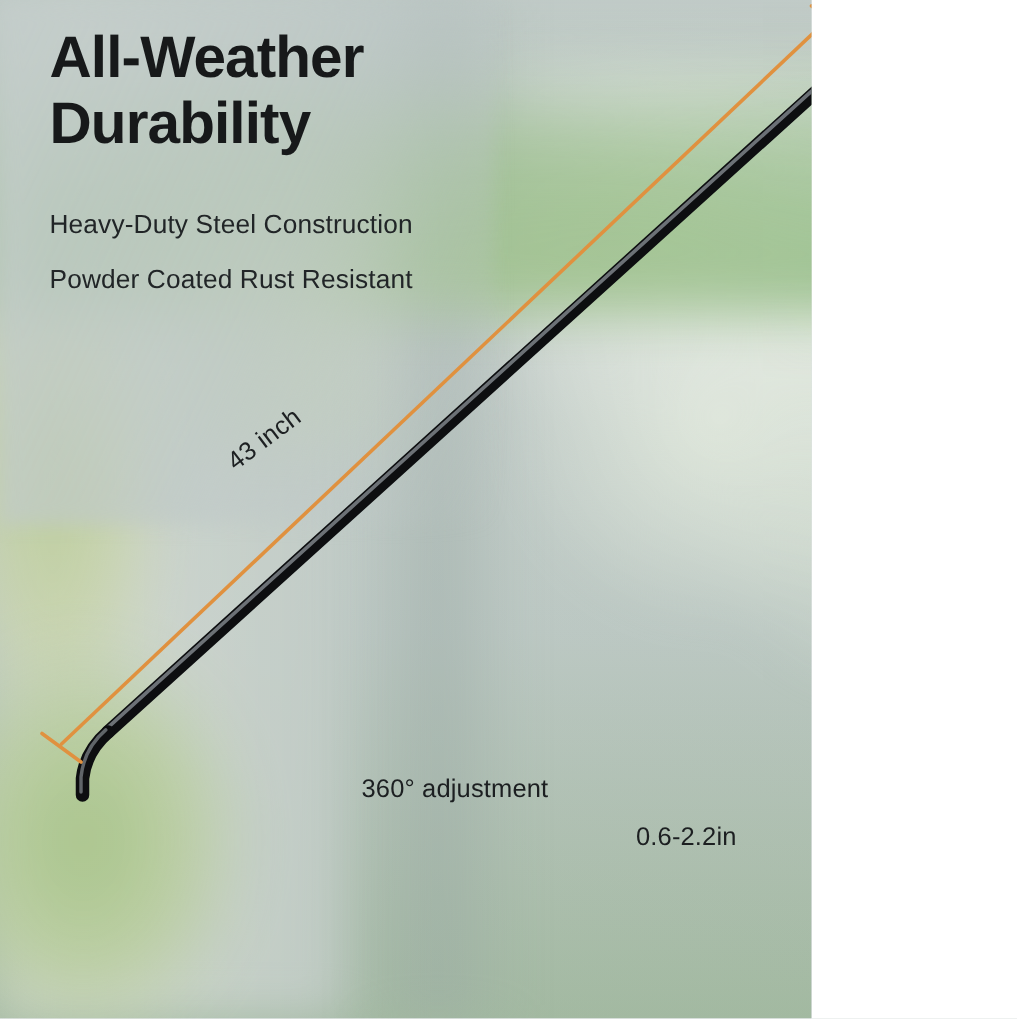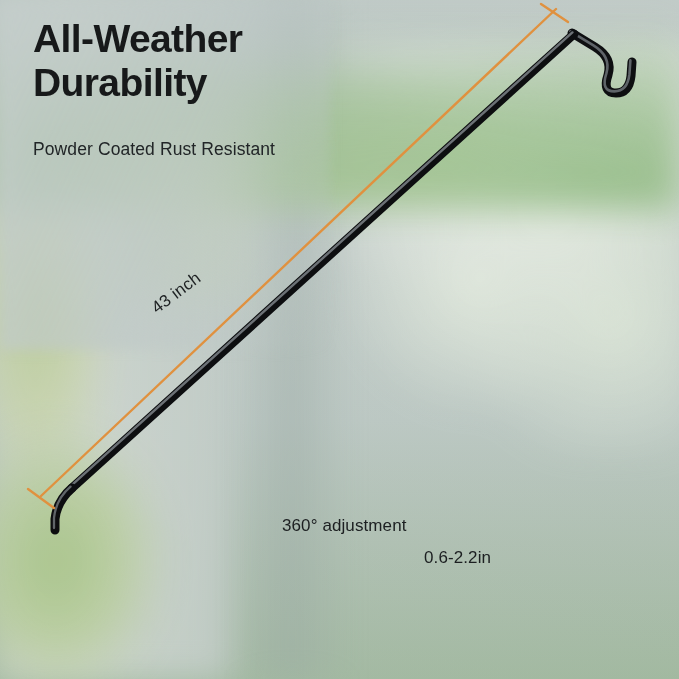--- a/index.html
+++ b/index.html
@@ -1,17 +1,17 @@
 <!DOCTYPE html>
 <html><head>
 <meta charset="utf-8">
 <style>
   html,body{margin:0;padding:0;background:#fff;}
   #stage{
-    position:relative;width:679px;height:679px;overflow:hidden;
+    position:relative;width:541px;height:679px;overflow:hidden;
     font-family:"Liberation Sans","DejaVu Sans",sans-serif;
     background:#b9c4c3;
   }
   
   .bgLayer{position:absolute;inset:0;}
   .bg-base{
     background:
       linear-gradient(180deg,#c3ccc9 0%,#c6cfcb 38%,#bcc8c3 62%,#aebfb0 80%,#9fb79c 100%);
   }
   .bg-siding{
@@ -76,21 +76,21 @@
     letter-spacing:-.6px;
   }
   .bullets{position:absolute;left:33px;top:141px;}
   .bullet{
     font-size:17.5px;color:#212527;line-height:1;margin-bottom:19px;
     letter-spacing:.1px;white-space:nowrap;
   }
   .cap{
     position:absolute;font-size:17px;color:#1c1f21;white-space:nowrap;letter-spacing:.1px;
   }
-  #cap-360{left:241px;top:516px;margin-left:41px;}
+  #cap-360{left:241px;top:516px;}
   #cap-thick{left:392px;top:548px;margin-left:32px;}
 
   .dimlabel{
     position:absolute;left:148px;top:302px;font-size:17px;color:#1d2022;
     transform:rotate(-37deg);transform-origin:left top;white-space:nowrap;letter-spacing:.2px;
   }
 
   svg.overlay{position:absolute;left:0;top:0;width:679px;height:679px;overflow:visible;}
 </style>
 </head>
@@ -270,20 +270,21 @@
     </circle></g>
   
 
   
   <div class="headline">
     <div>All-Weather</div>
     <div>Durability</div>
   </div>
 
   <div class="bullets">
+    <div class="bullet">Heavy-Duty Steel Construction</div>
     <div class="bullet">Powder Coated Rust Resistant</div>
   </div>
 
   <div class="dimlabel">43 inch</div>
   <div class="cap" id="cap-360">360° adjustment</div>
   <div class="cap" id="cap-thick">0.6-2.2in</div>
 
 </div>
 
 </body></html>

